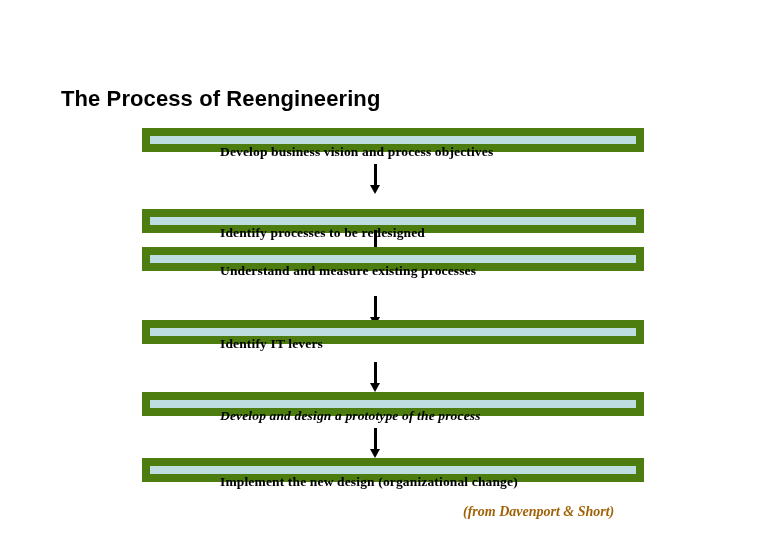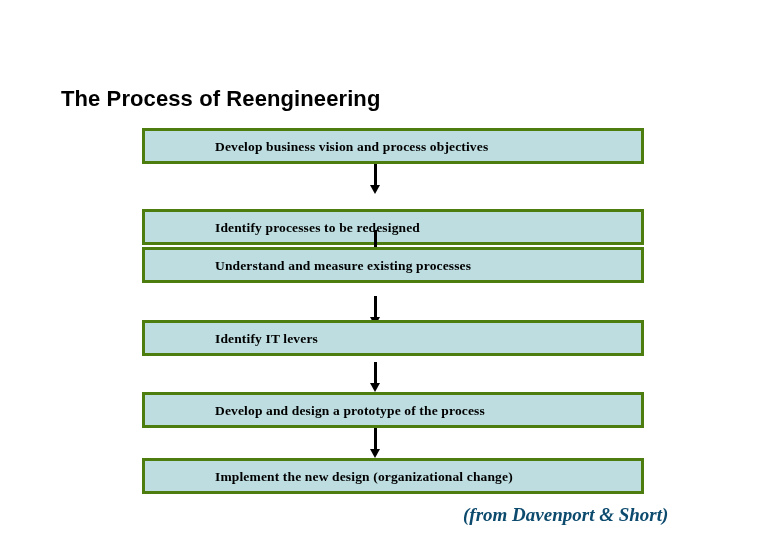--- a/index.html
+++ b/index.html
@@ -38,24 +38,24 @@
     position: absolute;
     left: 142px;
     top: 128px;
     width: 502px;
     height: 364px;
   }
   .step-box {
     position: absolute;
     left: 0;
     width: 502px;
-    height: 36px;
+    height: 24px;
     box-sizing: border-box;
     background: #bddde0;
-    border: 3px solid #4d7c0f;
+    border: 8px solid #4d7c0f;
   }
   .step-label {
     position: absolute;
     left: 70px;
     top: 0;
     right: 4px;
     height: 32px;
     line-height: 32px;
     font-family: "Liberation Serif", serif;
     font-size: 13.5px;
@@ -90,24 +90,24 @@
     border-right: 5.5px solid transparent;
     border-top: 9px solid #000000;
   }
 
   
   #attribution {
     position: absolute;
     left: 463px;
     top: 504px;
     font-family: "Liberation Serif", serif;
-    font-size: 19px;
+    font-size: 14px;
     font-style: italic;
     font-weight: bold;
-    color: #0c4a6e;
+    color: #a16207;
     white-space: nowrap;
   }
 </style>
 </head>
 <body>
 
 <div id="canvas">
 
   <div id="slide-title">The Process of Reengineering</div>
 
@@ -138,21 +138,21 @@
     </div>
 
     <div class="step-box" style="top:192px;">
       <div class="step-label">Identify IT levers</div>
     </div>
     <div class="connector" style="top:234px;">
       <div class="stem"></div>
       <div class="head"></div>
     </div>
 
-    <div class="step-box" style="top:264px;">
+    <div class="step-box" style="top:264px;font-style:italic;">
       <div class="step-label">Develop and design a prototype of the process</div>
     </div>
     <div class="connector" style="top:300px;">
       <div class="stem"></div>
       <div class="head"></div>
     </div>
 
     <div class="step-box" style="top:330px;">
       <div class="step-label">Implement the new design (organizational change)</div>
     </div>

